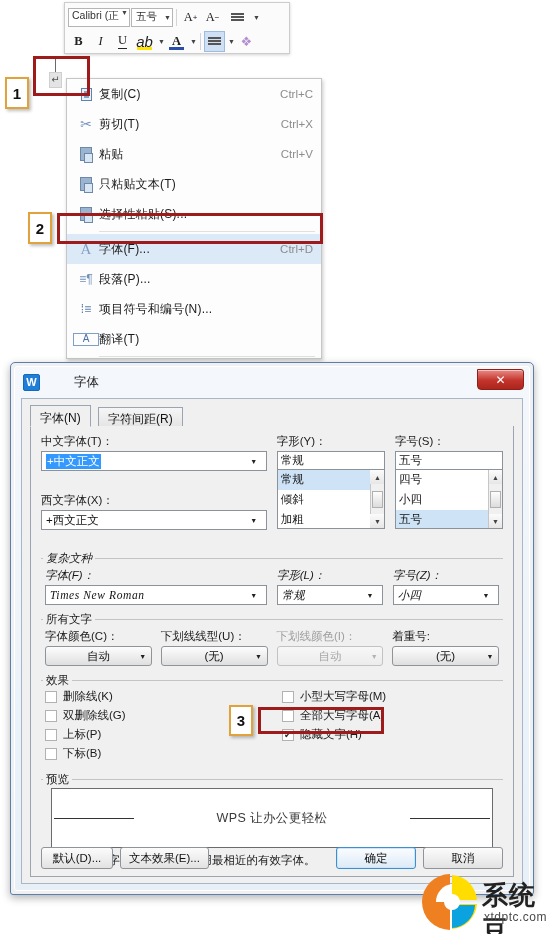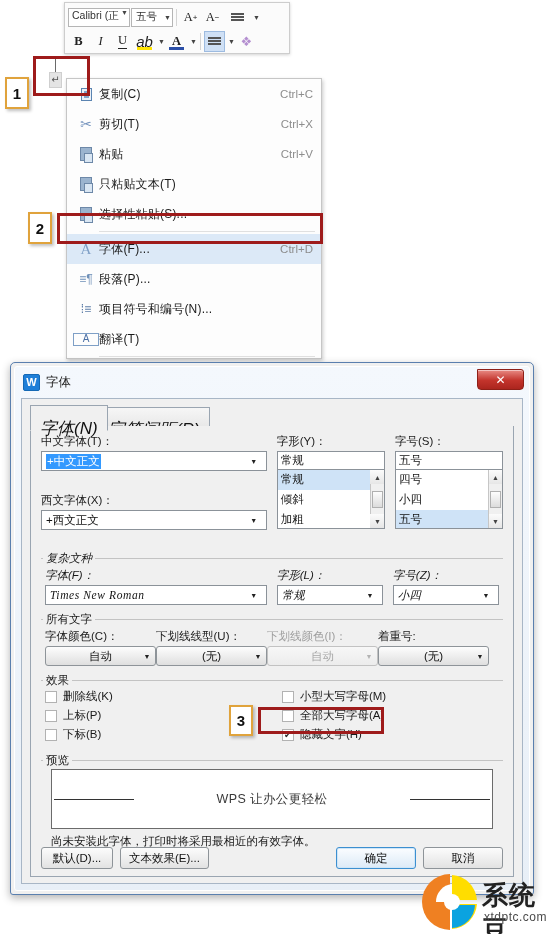--- a/index.html
+++ b/index.html
@@ -111,42 +111,41 @@
                border:1px solid #ffffff; position:relative; }
   .dlg-title {
     height:30px; display:flex; align-items:center; padding:0 4px 0 8px;
     position:relative;
   }
   .dlg-logo {
     width:17px;height:17px;background:#1f7fd8;border:1px solid #1569b5;border-radius:2px;
     color:#fff;font-size:11px;font-weight:bold;display:flex;align-items:center;justify-content:center;
     margin-right:6px; font-family:"Liberation Sans",sans-serif;
   }
-  .dlg-title-text { font-size:12.5px; color:#1b1b1b; }
+  .dlg-title-text { font-size:12.5px; color:#1b1b1b;margin-left:28px; }
   .dlg-close {
     position:absolute; right:5px; top:2px; width:47px; height:21px;
     background:linear-gradient(#e88b84,#c3342c 55%,#ab251e);
     border:1px solid #8e2018; border-radius:0 3px 4px 4px;
     color:#fff; font-size:12px; font-weight:bold;
     display:flex;align-items:center;justify-content:center;
     box-shadow: inset 0 1px 0 rgba(255,255,255,.5);
   }
   .dlg-body {
     position:absolute; left:6px; right:6px; top:31px; bottom:6px;
     background:#f0f0f0; border:1px solid #a8b6c6;
   }
 
   
   .tabs { position:relative; height:22px; margin:6px 0 0 8px; }
   .tab {
-    position:absolute; top:2px; height:20px; padding:12px 9px;
-    font-size:17px; color:#111; line-height:19px;
+    position:absolute; top:2px; height:20px; padding:2px 9px;
+    font-size:12px; color:#111; line-height:19px;
     border:1px solid #9aa5b1; border-bottom:none;
     background:linear-gradient(#f6f6f6,#e4e4e4);
-    font-style:italic;
   }
   .tab.active { top:0; height:22px; line-height:21px; background:#f0f0f0; border-bottom:1px solid #f0f0f0; z-index:3;}
 
   .panel {
     position:absolute; left:8px; right:8px; top:27px; bottom:6px;
     border:1px solid #9aa5b1; border-top:none; background:#f0f0f0;
     padding:8px 10px 0 10px;
   }
 
   .lbl { font-size:11.5px; color:#1a1a1a; margin-bottom:2px; display:block; }
@@ -499,21 +498,21 @@
                   </div>
                 </div>
               </div>
             </div>
           </div>
 
           <div class="group" style="margin-top:14px;">
             <span class="g-title">所有文字</span>
             <div class="g-line"></div>
             <div class="g-inner">
-              <div style="display:flex; ">
+              <div style="display:flex; gap:9px;">
                 <div style="width:111px;">
                   <span class="lbl">字体颜色(C)：</span>
                   <div class="btn3d">
                     <span>自动</span>
                     <span class="cb-arrow">▼</span>
                   </div>
                 </div>
                 <div style="width:111px;">
                   <span class="lbl">下划线线型(U)：</span>
                   <div class="btn3d">
@@ -541,20 +540,24 @@
 
           <div class="group" style="margin-top:14px;">
             <span class="g-title">效果</span>
             <div class="g-line"></div>
             <div class="g-inner" style="padding-top:6px;">
               <div style="display:flex;">
                 <div style="width:240px;">
                   <div class="cb-row">
                     <span class="cbx"></span>
                     <span>删除线(K)</span>
+                  </div>
+                  <div class="cb-row">
+                    <span class="cbx"></span>
+                    <span>双删除线(G)</span>
                   </div>
                   <div class="cb-row">
                     <span class="cbx"></span>
                     <span>上标(P)</span>
                   </div>
                   <div class="cb-row">
                     <span class="cbx"></span>
                     <span>下标(B)</span>
                   </div>
                 </div>

